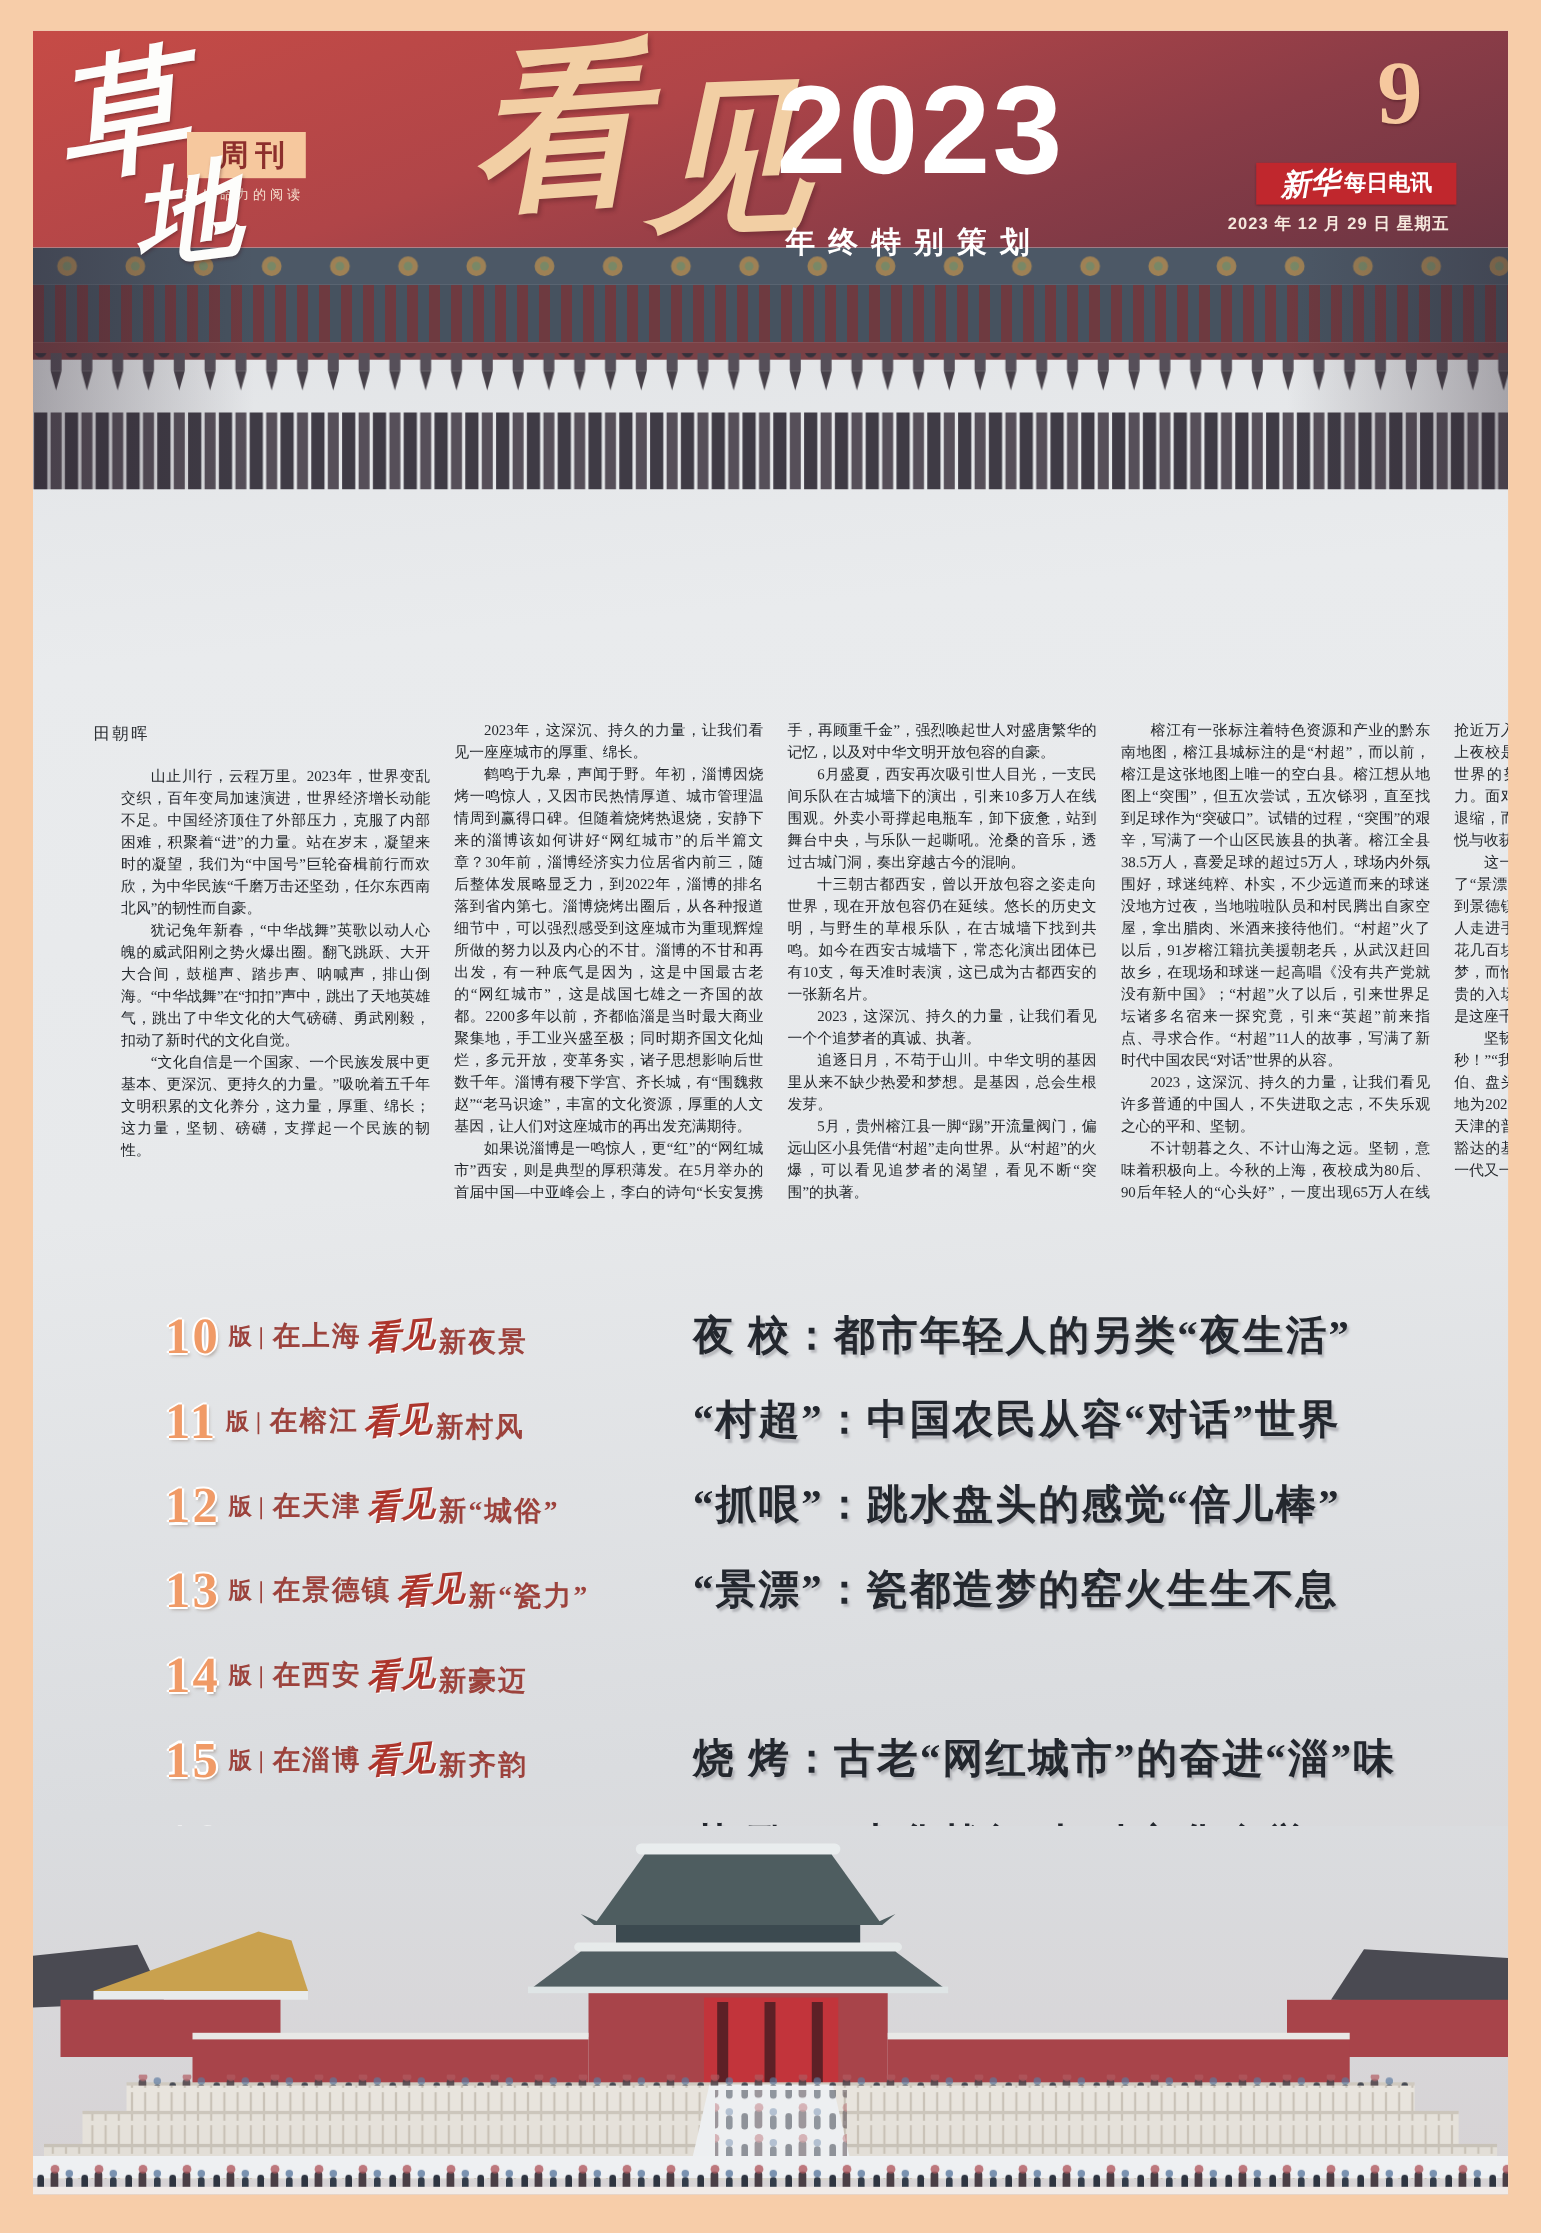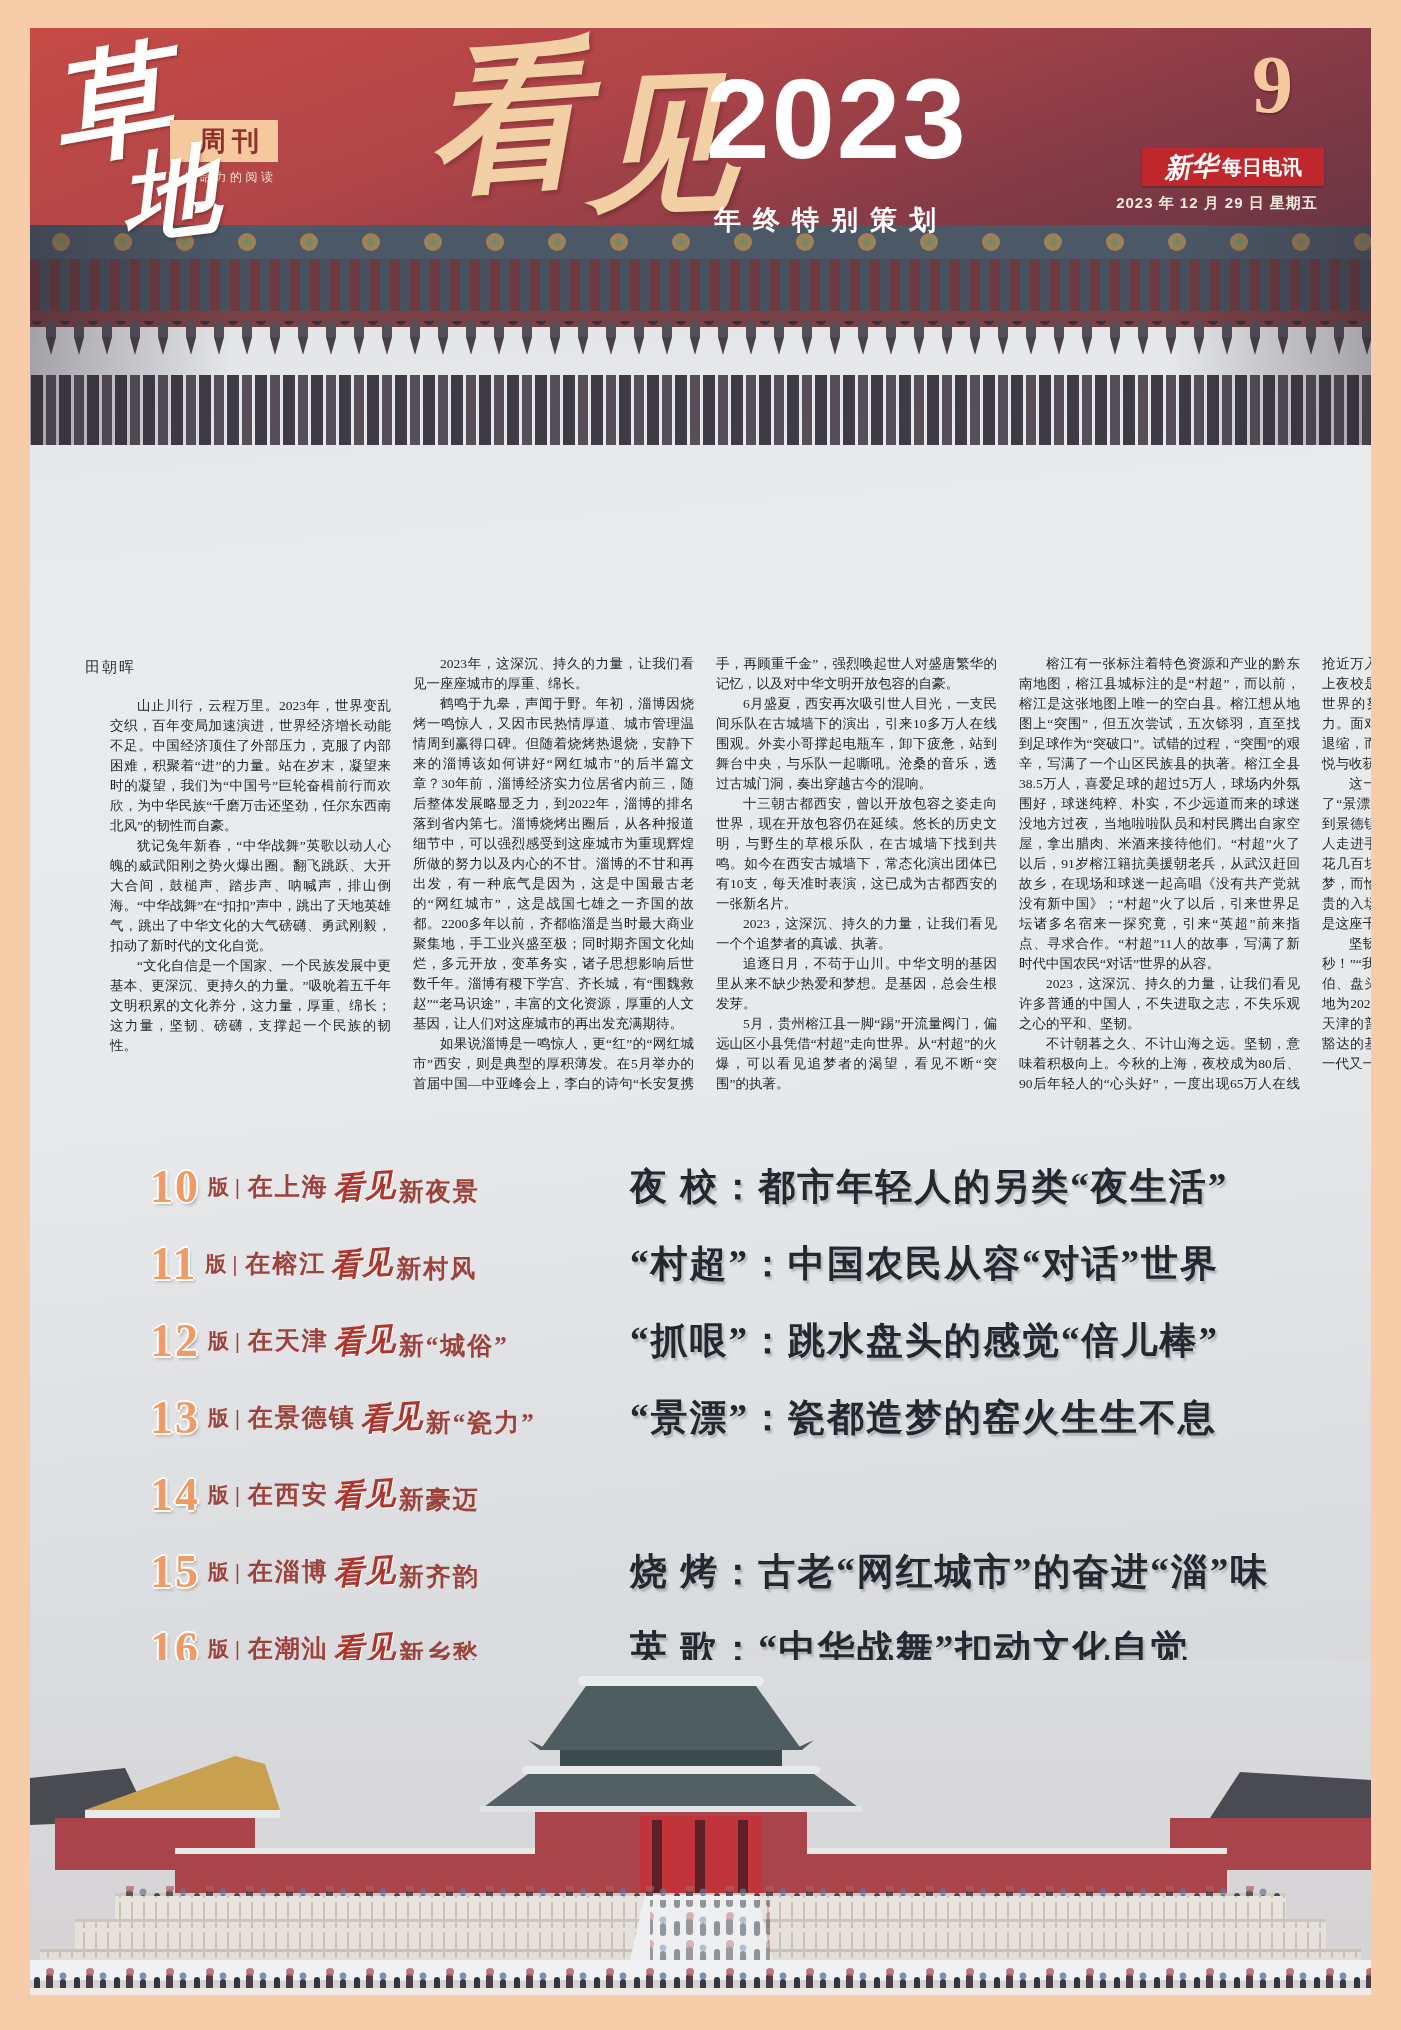--- a/index.html
+++ b/index.html
@@ -79,21 +79,21 @@
     position:absolute;left:55px;top:630px;font-size:15px;color:#2b2f33;letter-spacing:2px;
   }
   .article-cols{
     position:absolute;left:80px;top:626px;width:1190px;height:440px;
     column-count:4;column-gap:22px;column-fill:auto;
     font-size:13.5px;line-height:20px;color:#23272c;text-align:justify;
   }
   .article-cols .spacer{height:42px;}
   .article-cols p{margin:0;text-indent:2em;}
   
-  .toc{position:absolute;left:80px;top:1120px;width:1210px;}
+  .toc{position:absolute;left:80px;top:1148px;width:1210px;}
   .toc-row{display:flex;align-items:center;height:77px;padding-left:40px;}
   .toc-left{width:480px;display:flex;align-items:center;white-space:nowrap;}
   .toc-num{
     font-size:46px;font-weight:bold;color:#f09a66;line-height:1;letter-spacing:2px;
     text-shadow:-2px 0 #fff,2px 0 #fff,0 -2px #fff,0 2px #fff,2px 3px 3px rgba(90,60,40,.35);
     margin-right:8px;
   }
   .toc-ban{font-size:21px;font-weight:bold;color:#9c423c;margin-right:6px;}
   .toc-sep{font-size:22px;font-weight:bold;color:#9c423c;margin-right:8px;}
   .toc-loc{font-size:25px;font-weight:bold;color:#9c423c;letter-spacing:2px;}

